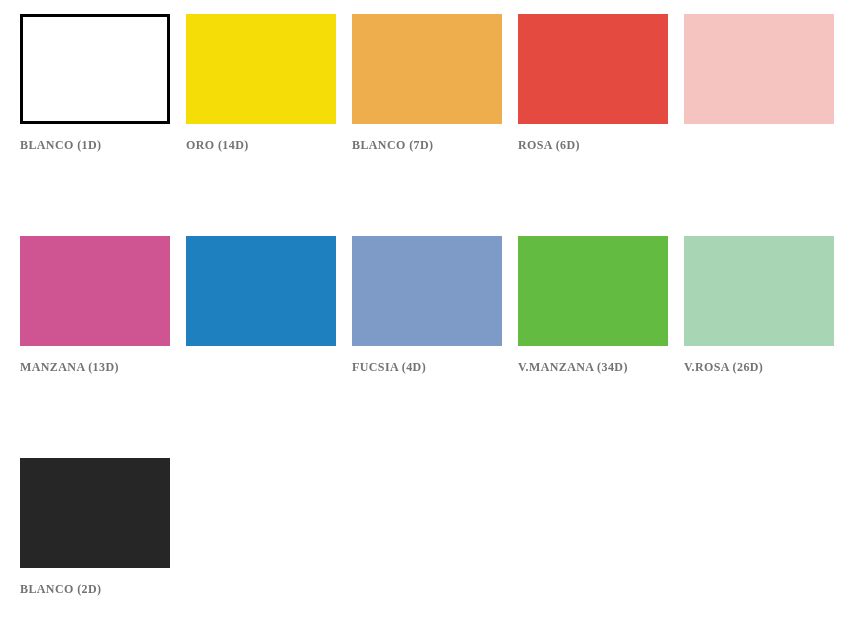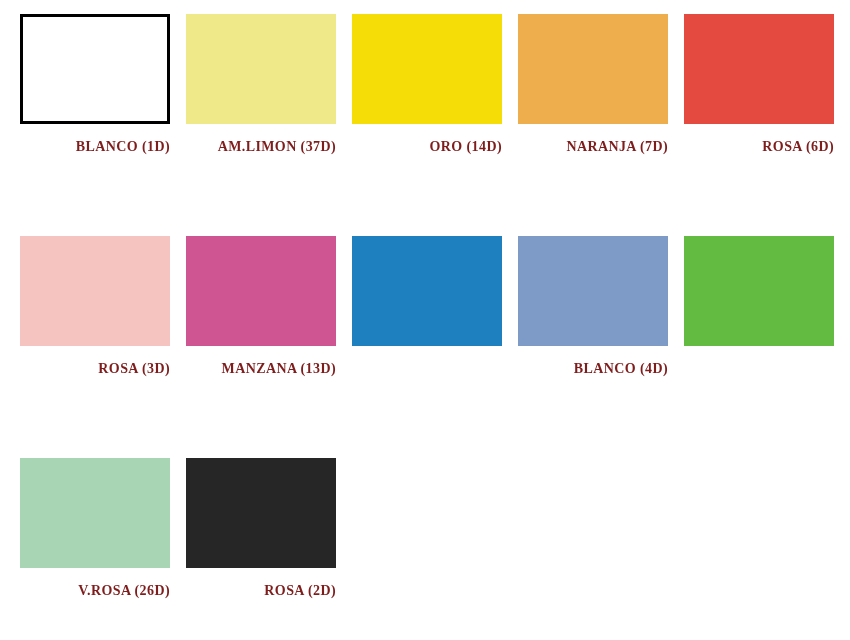--- a/index.html
+++ b/index.html
@@ -46,81 +46,77 @@
     height: 110px;
     box-sizing: border-box;
     display: block;
   }
   .swatch-chip.bordered {
     border: 3px solid #000000;
   }
   .swatch-label {
     width: 150px;
     box-sizing: border-box;
-    text-align: right;
+    text-align: left;
     font-family: "Liberation Serif", "DejaVu Serif", serif;
     font-weight: bold;
-    font-size: 14px;
+    font-size: 12px;
     letter-spacing: 0.4px;
-    color: #7f1d1d;
+    color: #737373;
     margin-top: 15px;
     white-space: nowrap;
     line-height: 1.1;
   }
 </style>
 </head>
 <body style="background-color: rgb(255, 255, 255);">
 
 <div id="swatch-chart">
   <div class="swatch-grid">
       <div class="swatch-cell">
         <div class="swatch-chip bordered" style="background-color: rgb(255, 255, 255);"></div>
         <div class="swatch-label">BLANCO (1D)</div>
       </div>
       <div class="swatch-cell">
-        <div class="swatch-chip" style="background-color: rgb(240, 233, 138);"></div>
-        <div class="swatch-label">AM.LIMON (37D)</div>
-      </div>
-      <div class="swatch-cell">
         <div class="swatch-chip" style="background-color: rgb(245, 222, 8);"></div>
         <div class="swatch-label">ORO (14D)</div>
       </div>
       <div class="swatch-cell">
         <div class="swatch-chip" style="background-color: rgb(239, 174, 78);"></div>
-        <div class="swatch-label">NARANJA (7D)</div>
+        <div class="swatch-label">BLANCO (7D)</div>
       </div>
       <div class="swatch-cell">
         <div class="swatch-chip" style="background-color: rgb(228, 74, 64);"></div>
         <div class="swatch-label">ROSA (6D)</div>
       </div>
       <div class="swatch-cell">
         <div class="swatch-chip" style="background-color: rgb(245, 195, 192);"></div>
-        <div class="swatch-label">ROSA (3D)</div>
       </div>
       <div class="swatch-cell">
         <div class="swatch-chip" style="background-color: rgb(206, 85, 146);"></div>
         <div class="swatch-label">MANZANA (13D)</div>
       </div>
       <div class="swatch-cell">
         <div class="swatch-chip" style="background-color: rgb(31, 128, 192);"></div>
       </div>
       <div class="swatch-cell">
         <div class="swatch-chip" style="background-color: rgb(126, 154, 198);"></div>
-        <div class="swatch-label">BLANCO (4D)</div>
+        <div class="swatch-label">FUCSIA (4D)</div>
       </div>
       <div class="swatch-cell">
         <div class="swatch-chip" style="background-color: rgb(99, 187, 65);"></div>
+        <div class="swatch-label">V.MANZANA (34D)</div>
       </div>
       <div class="swatch-cell">
         <div class="swatch-chip" style="background-color: rgb(168, 213, 180);"></div>
         <div class="swatch-label">V.ROSA (26D)</div>
       </div>
       <div class="swatch-cell">
         <div class="swatch-chip" style="background-color: rgb(38, 38, 38);"></div>
-        <div class="swatch-label">ROSA (2D)</div>
+        <div class="swatch-label">BLANCO (2D)</div>
       </div>
       <div class="swatch-cell is-empty">
         <div class="swatch-chip"></div>
         <div class="swatch-label"></div>
       </div>
       <div class="swatch-cell is-empty">
         <div class="swatch-chip"></div>
         <div class="swatch-label"></div>
       </div>
       <div class="swatch-cell is-empty">

